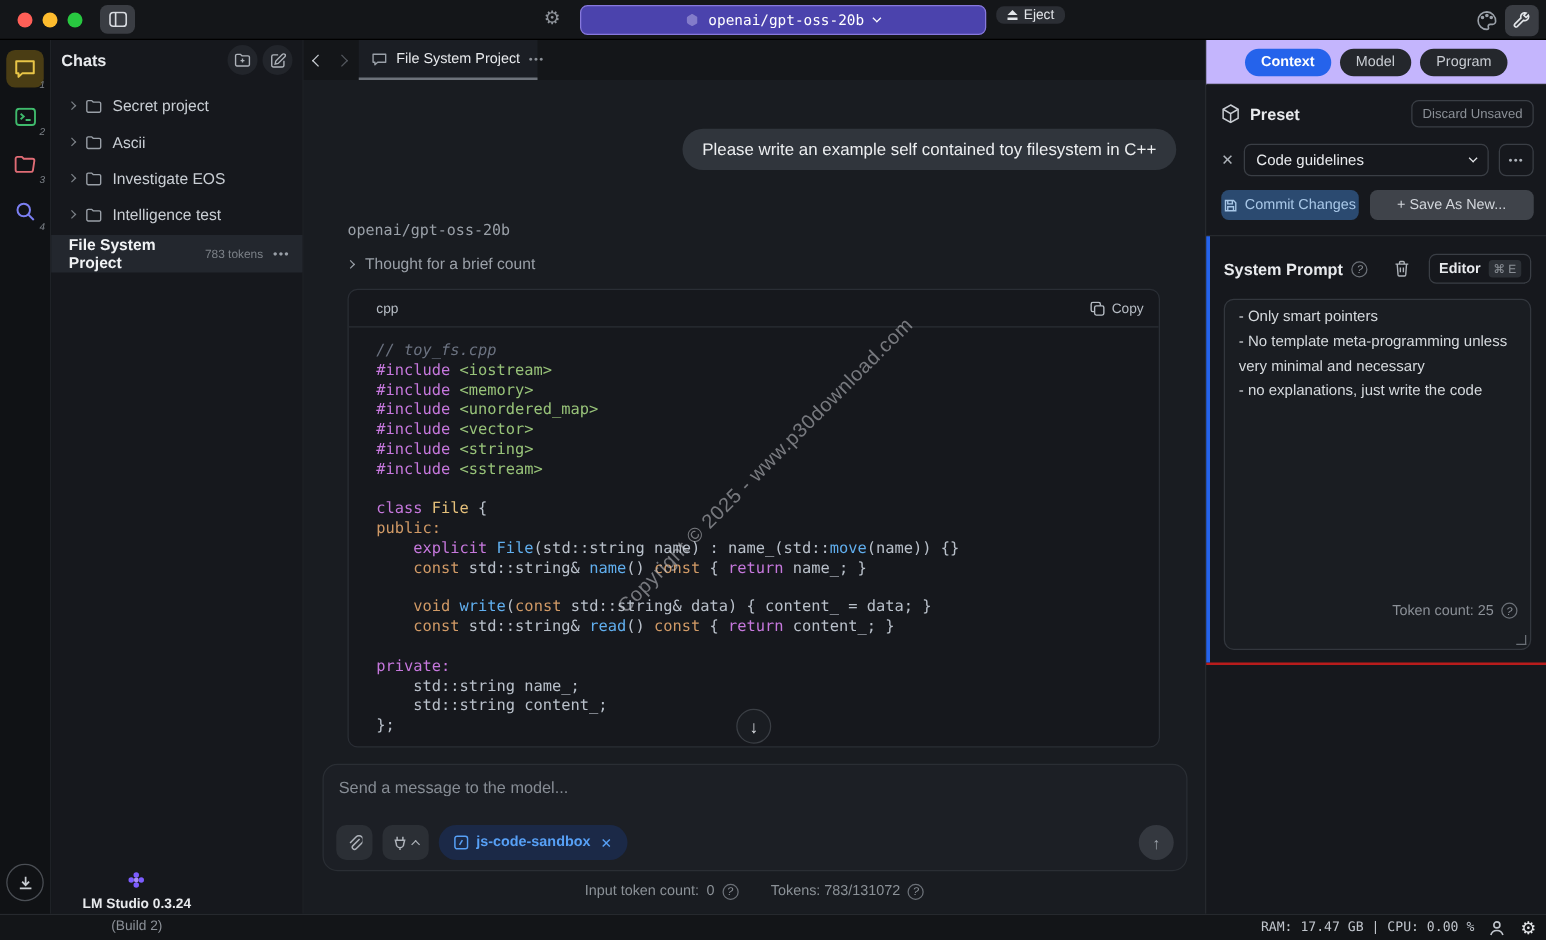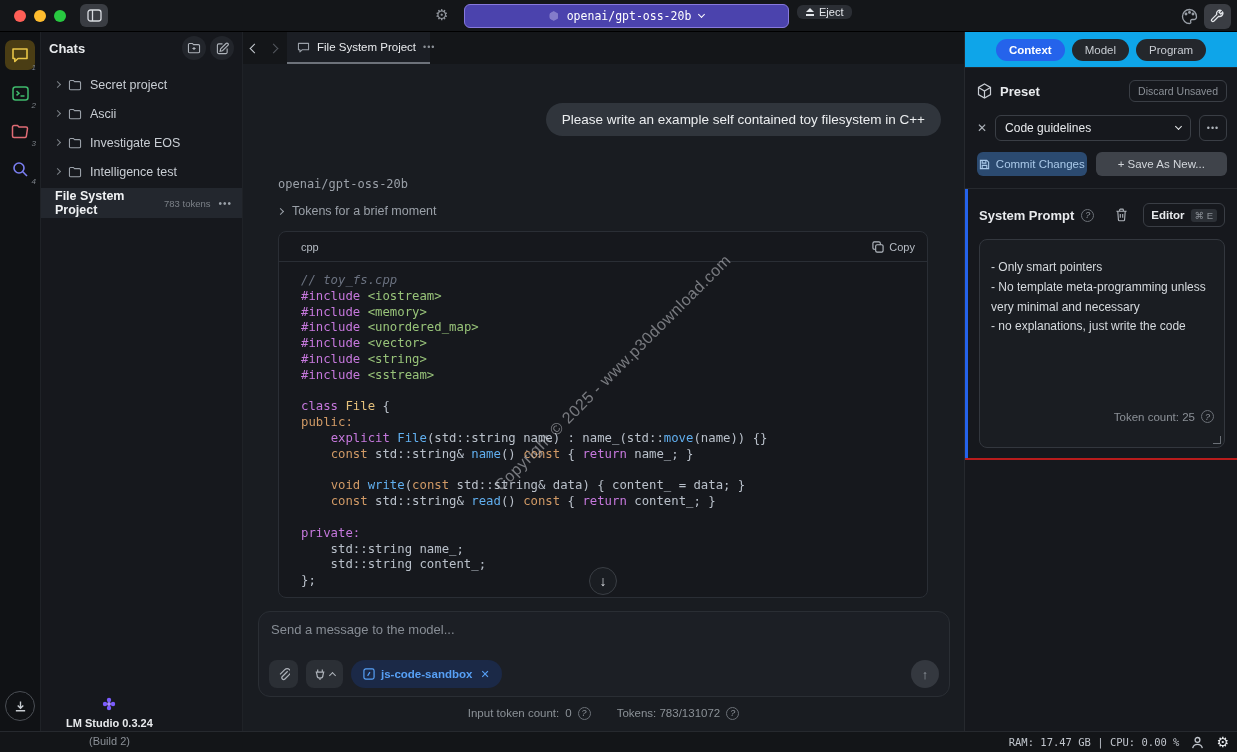--- a/index.html
+++ b/index.html
@@ -127,21 +127,21 @@
   .chip .x { font-size:11px; font-weight:normal; color:#57a0f6; margin-left:2px; }
   .send-btn { margin-left:auto; width:28px; height:28px; border-radius:50%; border:none;
     background:#34383f; color:#9aa0a8; font-size:13px; display:flex; align-items:center; justify-content:center; cursor:pointer; }
   .tokenrow { height:32px; display:flex; align-items:center; justify-content:center; gap:26px;
     color:#8b9197; font-size:11.5px; }
   .tokenrow .grp { display:flex; align-items:center; gap:6px; }
 
   
   .rightp { width:273px; background:#16181d; border-left:1px solid #26292e; position:relative; }
   .rp-tabs { height:36px; display:flex; align-items:center; justify-content:center; gap:7px;
-    background:#0ea5e9; border-bottom:1px solid #26292e; }
+    background:#c4b5fd; border-bottom:1px solid #26292e; }
   .rp-tab { height:22px; padding:0 13px; border:none; border-radius:12px; background:#24272c;
     color:#c8ccd2; font-size:11.5px; cursor:pointer; }
   .rp-tab.active { background:#2563eb; color:#fff; font-weight:bold; }
   .preset-sec { padding:12px 10px 12px 12px; border-bottom:1px solid #26292e; }
   .preset-head { display:flex; align-items:center; gap:8px; }
   .preset-head svg { color:#c8ccd2; }
   .preset-title { font-size:13px; font-weight:bold; flex:1; }
   .discard-btn { height:22px; padding:0 8px; background:transparent; border:1px solid #3a3e45;
     border-radius:6px; color:#8b9097; font-size:10.5px; cursor:pointer; }
   .preset-row { display:flex; align-items:center; gap:8px; margin-top:13px; }
@@ -160,22 +160,22 @@
   .sysprompt-sec { position:relative; padding:14px 12px 10px 14px; border-bottom:2px solid #b91c1c; }
   .sysprompt-sec::before { content:""; position:absolute; left:0; top:0; bottom:0; width:3px; background:#2563eb; }
   .sp-head { display:flex; align-items:center; gap:7px; }
   .sp-title { font-size:13px; font-weight:bold; }
   .sp-spacer { flex:1; }
   .trash-btn { background:none; border:none; color:#aeb3ba; cursor:pointer; margin-right:8px; }
   .editor-btn { height:24px; border:1px solid #3a3e45; border-radius:6px; background:transparent;
     display:flex; align-items:center; gap:6px; padding:0 7px; cursor:pointer; }
   .editor-lbl { font-size:11.5px; font-weight:bold; color:#e8eaed; }
   .kbd { background:#2c3036; border-radius:3px; color:#8b9097; font-size:9.5px; padding:1px 4px; }
-  .sp-box { margin-top:12px; height:209px; border:1px solid #33373e; border-radius:8px;
-    background:#1a1d22; padding:18px 11px; position:relative; }
+  .sp-box { margin-top:12px; height:281px; border:1px solid #33373e; border-radius:8px;
+    background:#1a1d22; padding:4px 11px; position:relative; }
   .sp-text { color:#d6dade; font-size:12px; line-height:1.65; white-space:pre-wrap; }
   .sp-count { position:absolute; right:10px; bottom:24px; display:flex; align-items:center; gap:6px;
     color:#8b9097; font-size:11.5px; }
   .sp-resize { position:absolute; right:2px; bottom:2px; width:8px; height:8px;
     border-right:1.5px solid #6b7077; border-bottom:1.5px solid #6b7077; transform:translate(-1px,-1px); cursor:nwse-resize; }
 
   
   .statusbar { height:21px; background:#131518; border-top:1px solid #26292e;
     display:flex; align-items:center; padding:0 8px; font-size:11px; }
   .sb-left { display:flex; align-items:center; gap:6px;flex-direction:column; }
@@ -348,21 +348,21 @@
       <div class="watermark">Copyright © 2025 - www.p30download.com</div>
 
       <div class="bubble-row">
         <div class="user-bubble">Please write an example self contained toy filesystem in C++</div>
       </div>
 
       <div class="model-name mono">openai/gpt-oss-20b</div>
 
       <div class="thought-row">
         <i class="chev right sm"></i>
-        <span>Tokens for a brief moment</span>
+        <span>Thought for a brief count</span>
       </div>
 
       <div class="codeblock">
         <div class="code-head">
           <span class="code-lang">cpp</span>
           <button class="copy-btn">
             <svg width="12" height="12" viewBox="0 0 13 13" fill="none" stroke="currentColor" stroke-width="1.2">
               <rect x="4" y="4" width="8" height="8" rx="1.5"></rect>
               <path d="M9 4V2.5A1.5 1.5 0 0 0 7.5 1h-5A1.5 1.5 0 0 0 1 2.5v5A1.5 1.5 0 0 0 2.5 9H4"></path>
             </svg>

